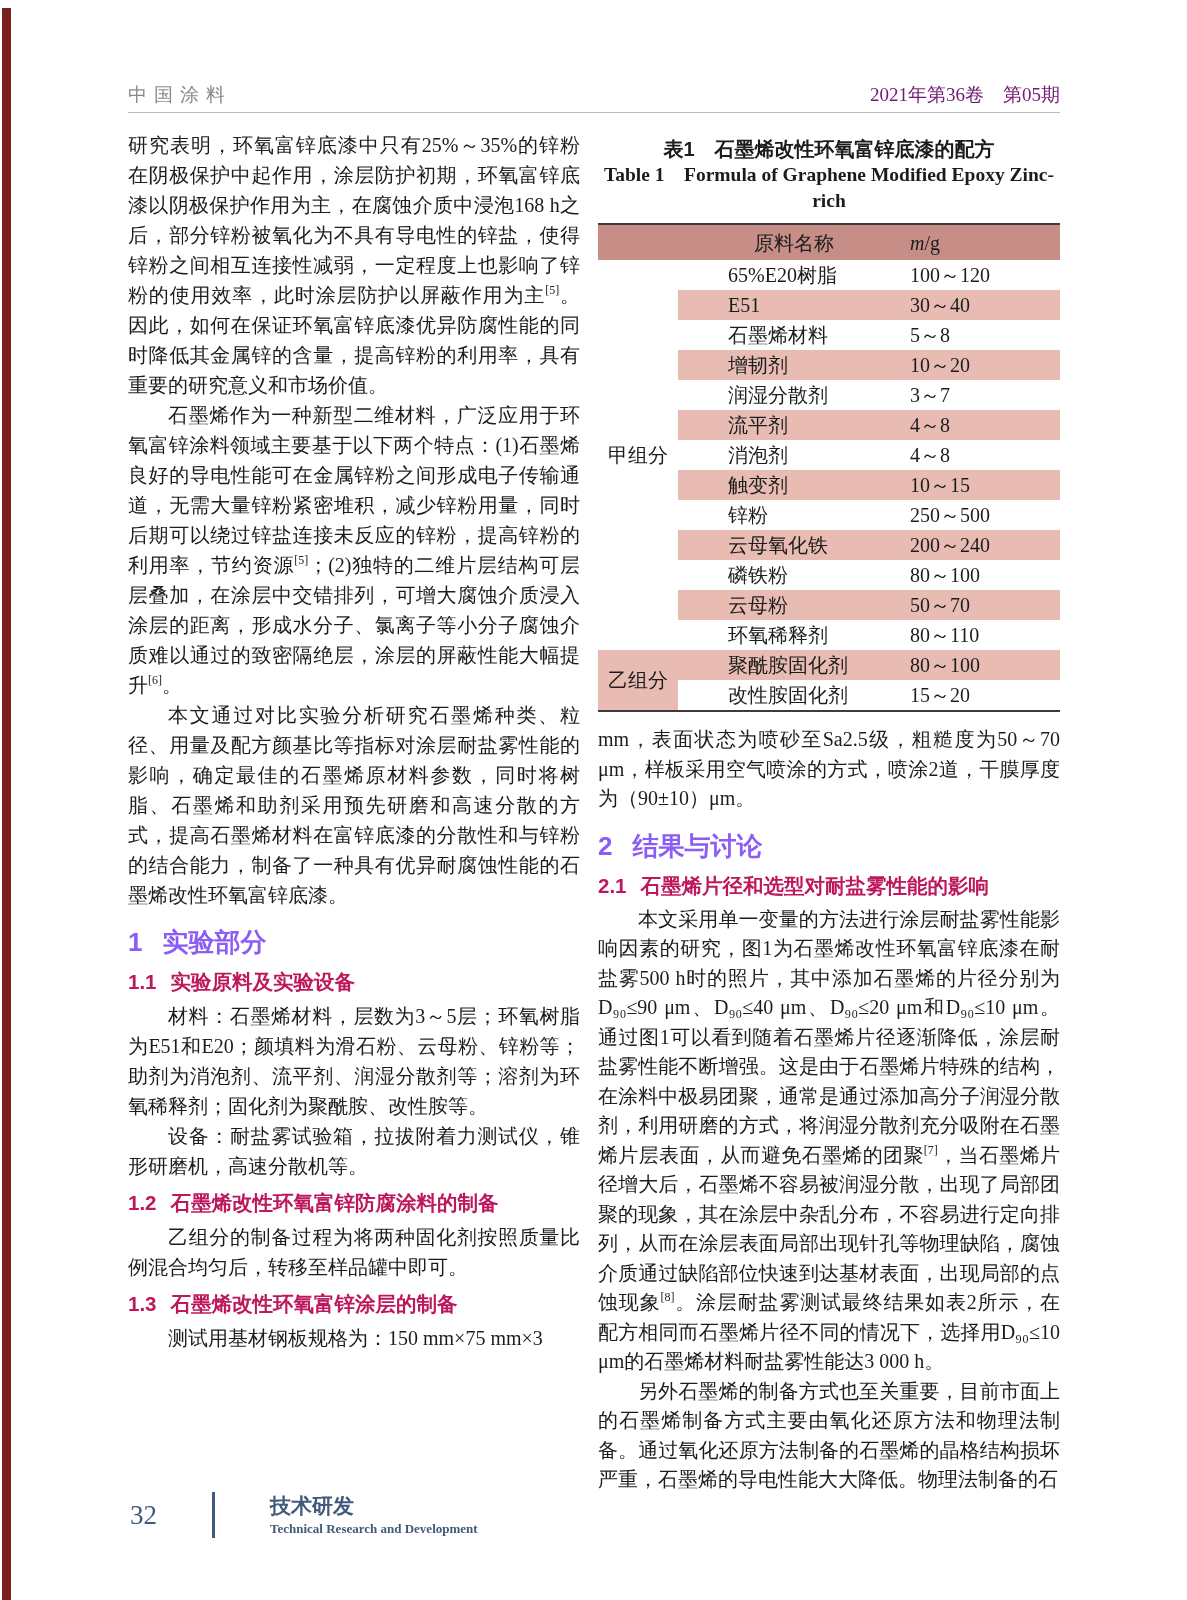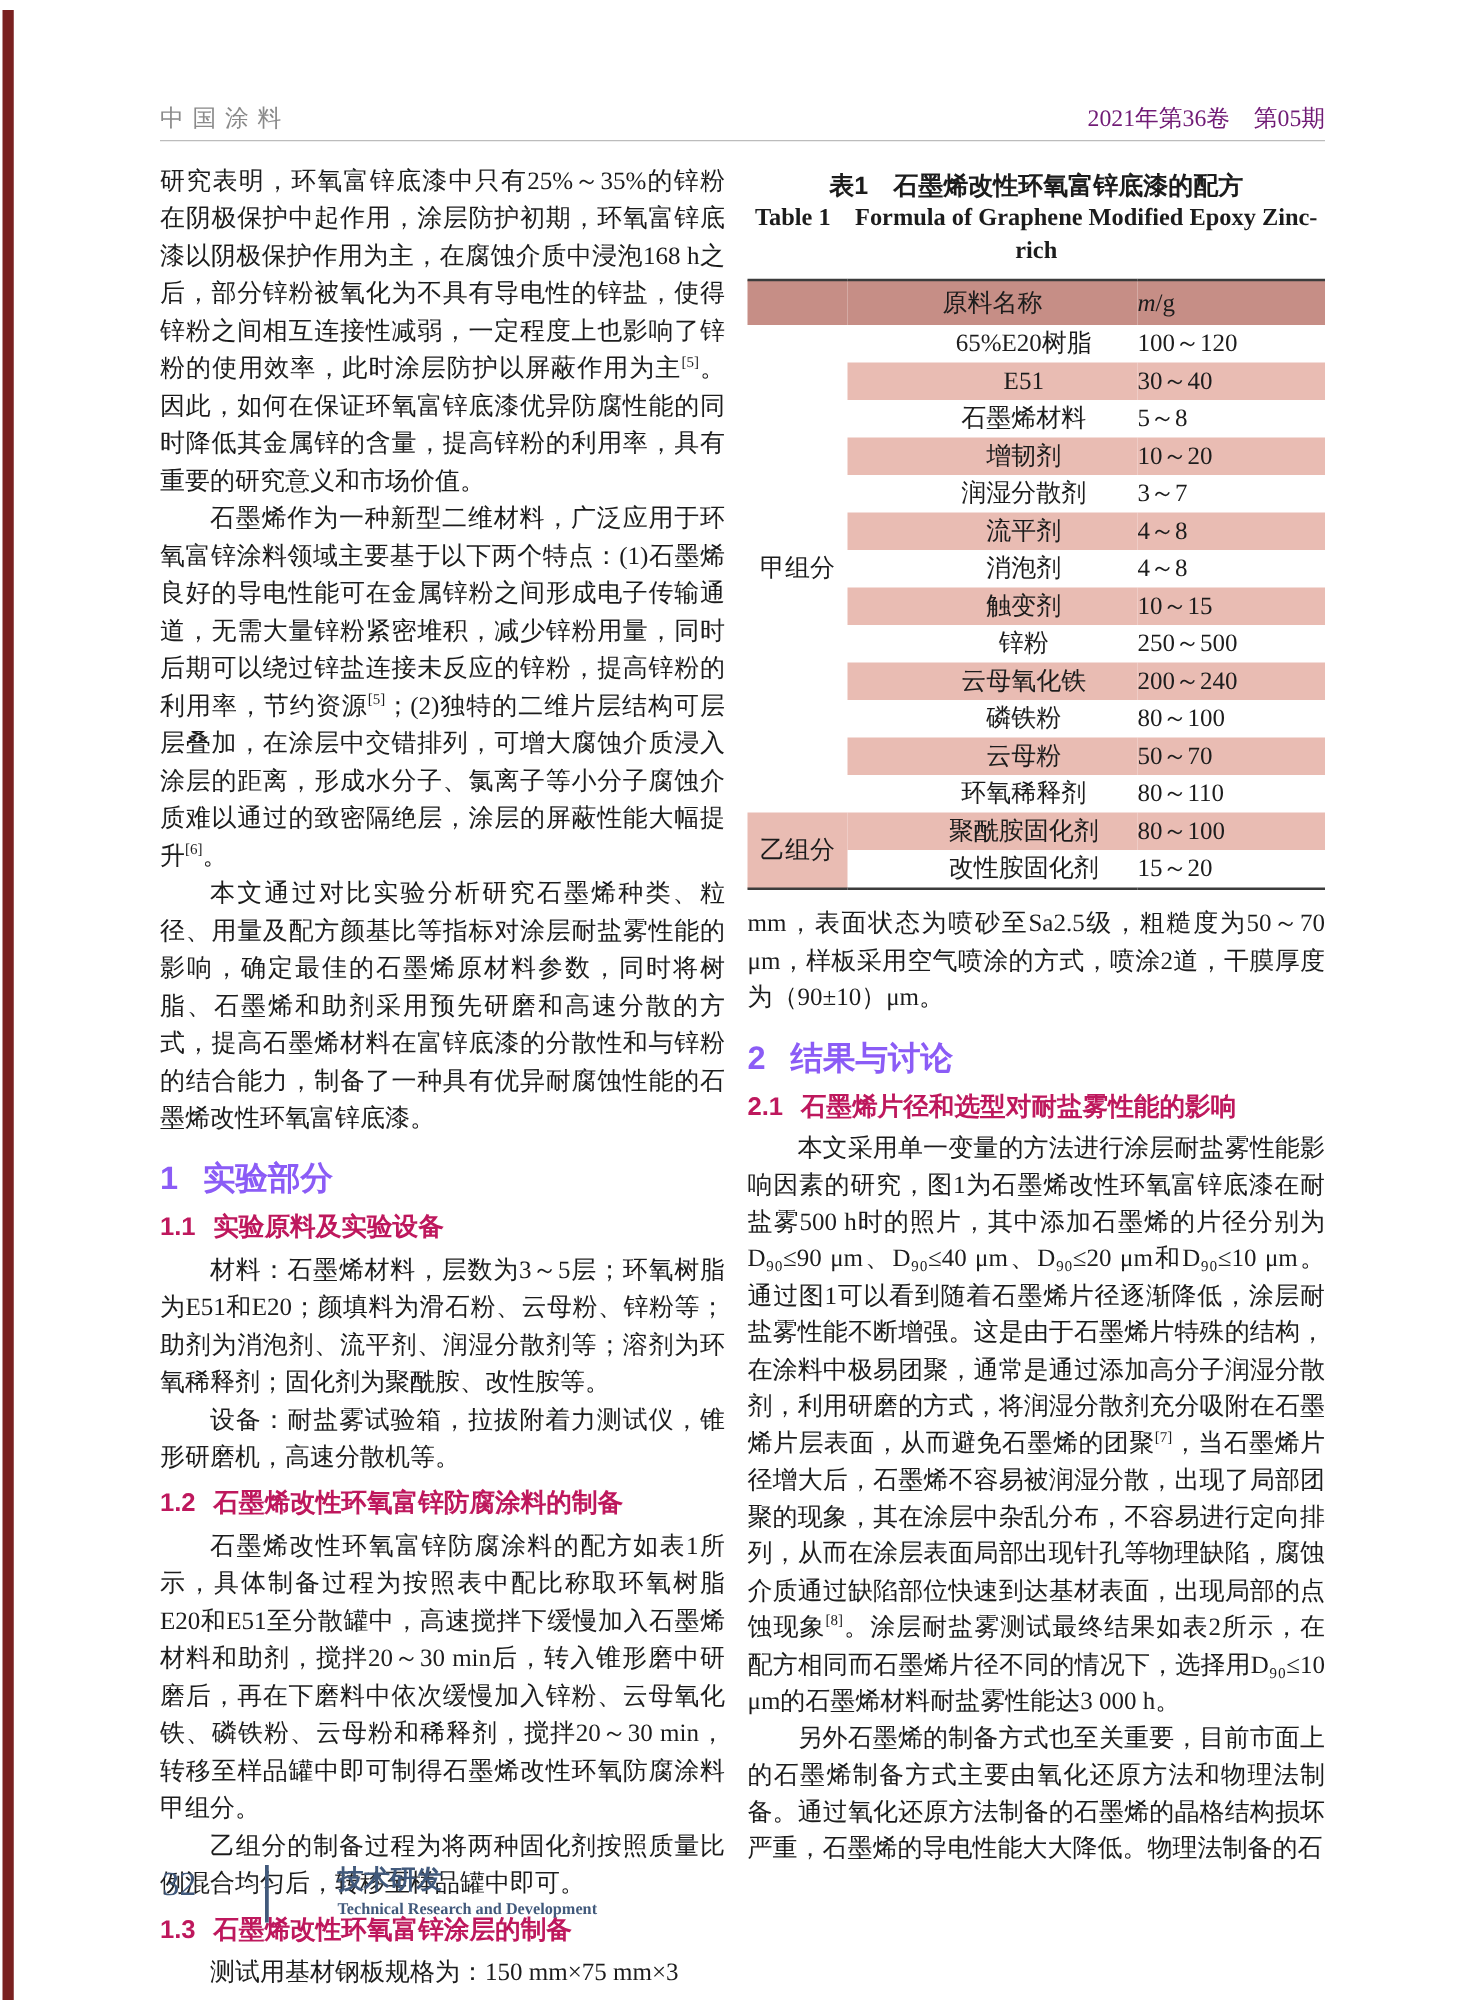--- a/index.html
+++ b/index.html
@@ -33,27 +33,27 @@
 
   .tbl-caption-cn { text-align:center; font-weight:bold; font-size:20px; line-height:26px;
     font-family:"Liberation Sans","DejaVu Sans",sans-serif; margin-top:6px; }
   .tbl-caption-en { text-align:center; font-weight:bold; font-size:19.5px; line-height:26px; }
 
   table.formula { width:100%; border-collapse:collapse; margin-top:9px;
     border-top:2px solid #3c3c3c; border-bottom:2px solid #3c3c3c; font-size:20px; }
   table.formula td { padding:0; height:30px; }
   table.formula tr.hdr td { height:35px; background:#c68e86; }
   .c-group { width:80px; text-align:center; }
-  .c-name  { padding-left:50px !important; text-align:center; }
+  .c-name  { padding-left:50px !important; text-align:left; }
   .c-amt   { width:150px; }
   tr.r-pink .c-name, tr.r-pink .c-amt { background:#e9bcb3; }
   td.g-pink { background:#e9bcb3; }
   .it { font-style:italic; }
 
-  .page-footer { position:absolute; left:130px; top:1492px; display:flex; color:#41597b;gap:44px; }
+  .page-footer { position:absolute; left:130px; top:1492px; display:flex; align-items:center; color:#41597b;gap:44px; }
   .footer-num { font-size:27px; margin-right:11px; }
   .footer-bar { width:3px; height:46px; background:#41597b; margin-right:11px; }
   .footer-cn { font-size:21px; font-weight:bold; line-height:24px;
     font-family:"Liberation Sans","DejaVu Sans",sans-serif; }
   .footer-en { font-size:13px; font-weight:600; margin-top:3px; }
 </style>
 </head>
 <body>
 
 <div class="red-edge"></div>
@@ -75,21 +75,20 @@
 
   <div class="sub-heading">
     <span class="num">1.1</span><span>实验原料及实验设备</span>
   </div>
   <p class="indent">材料：石墨烯材料，层数为3～5层；环氧树脂为E51和E20；颜填料为滑石粉、云母粉、锌粉等；助剂为消泡剂、流平剂、润湿分散剂等；溶剂为环氧稀释剂；固化剂为聚酰胺、改性胺等。</p>
   <p class="indent">设备：耐盐雾试验箱，拉拔附着力测试仪，锥形研磨机，高速分散机等。</p>
 
   <div class="sub-heading">
     <span class="num">1.2</span><span>石墨烯改性环氧富锌防腐涂料的制备</span>
   </div>
-  <p class="indent">石墨烯改性环氧富锌防腐涂料的配方如表1所示，具体制备过程为按照表中配比称取环氧树脂E20和E51至分散罐中，高速搅拌下缓慢加入石墨烯材料和助剂，搅拌20～30 min后，转入锥形磨中研磨后，再在下磨料中依次缓慢加入锌粉、云母氧化铁、磷铁粉、云母粉和稀释剂，搅拌20～30 min，转移至样品罐中即可制得石墨烯改性环氧防腐涂料甲组分。</p>
   <p class="indent">乙组分的制备过程为将两种固化剂按照质量比例混合均匀后，转移至样品罐中即可。</p>
 
   <div class="sub-heading">
     <span class="num">1.3</span><span>石墨烯改性环氧富锌涂层的制备</span>
   </div>
   <p class="indent">测试用基材钢板规格为：150 mm×75 mm×3</p>
 </div>
 
 <div class="col col-right">
   <div class="tbl-caption-cn">表1　石墨烯改性环氧富锌底漆的配方</div>

